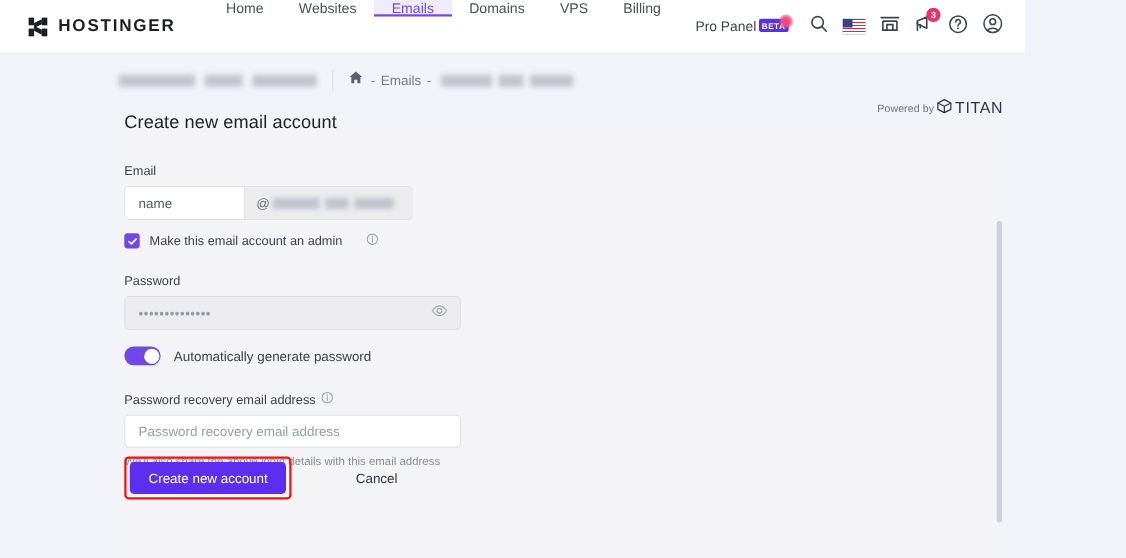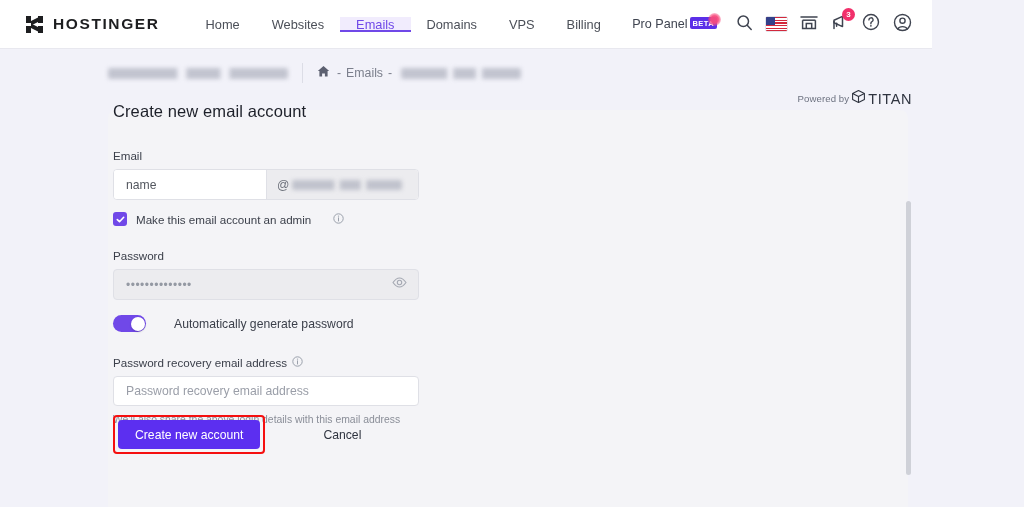--- a/index.html
+++ b/index.html
@@ -22,21 +22,21 @@
   }
   .brand {
     display: flex; align-items: center; gap: 9px;
     padding-left: 25px; padding-right: 30px;
   }
   .brand-mark { width: 19px; height: 19px; flex: none; }
   .brand-name {
     font-size: 15.5px; font-weight: bold; letter-spacing: 1.6px;
     color: #1d1e20;
   }
-  .nav { display: flex; align-items: center; }
+  .nav { display: flex; align-items: flex-start; }
   .nav-item {
     display: flex; align-items: center; padding: 0 16px;
     font-size: 12.8px; color: #4b4f58; position: relative;
     cursor: pointer;
   }
   .nav-item.active {
     color: #6f48e8; background: #f1ecfd;
   }
   .nav-item.active::after {
     content: ""; position: absolute; left: 0; right: 0; bottom: 0;
@@ -142,21 +142,21 @@
   }
 
   .form { position: absolute; top: 100px; left: 113px; width: 340px; }
   .field-label {
     font-size: 11.6px; color: #3c404b; margin-bottom: 7px;
     display: flex; align-items: center; gap: 5px;
   }
   .info-icon { display: inline-block; }
 
   .email-row {
-    display: flex; width: 306px; height: 31px;
+    display: flex; width: 262px; height: 31px;
     border: 1px solid #dfe0e6; border-radius: 4px; overflow: hidden;
     background: #ffffff;
   }
   .email-name {
     flex: 1; display: flex; align-items: center; padding-left: 12px;
     font-size: 12.2px; color: #53575f; background: #ffffff;
   }
   .email-domain {
     width: 152px; display: flex; align-items: center; gap: 3px;
     padding-left: 10px; background: #ececef;
@@ -183,21 +183,21 @@
     width: 306px; height: 31px; border: 1px solid #dfe0e6;
     border-radius: 4px; background: #ececef;
     display: flex; align-items: center; padding: 0 11px 0 12px;
   }
   .pw-dots {
     flex: 1; font-size: 12px; color: #9499a3; letter-spacing: .5px;
     overflow: hidden; white-space: nowrap;
   }
 
   .togglerow {
-    display: flex; align-items: center; gap: 28px; margin-top: 15px;
+    display: flex; align-items: center; gap: 12px; margin-top: 15px;
   }
   .toggle {
     width: 33px; height: 17px; border-radius: 9px; background: #7048e8;
     position: relative; flex: none; cursor: pointer;
   }
   .toggle .knob {
     position: absolute; top: 1.5px; right: 1.5px;
     width: 14px; height: 14px; border-radius: 50%;
     background: #ffffff; box-shadow: 0 1px 2px rgba(0,0,0,.18);
   }

